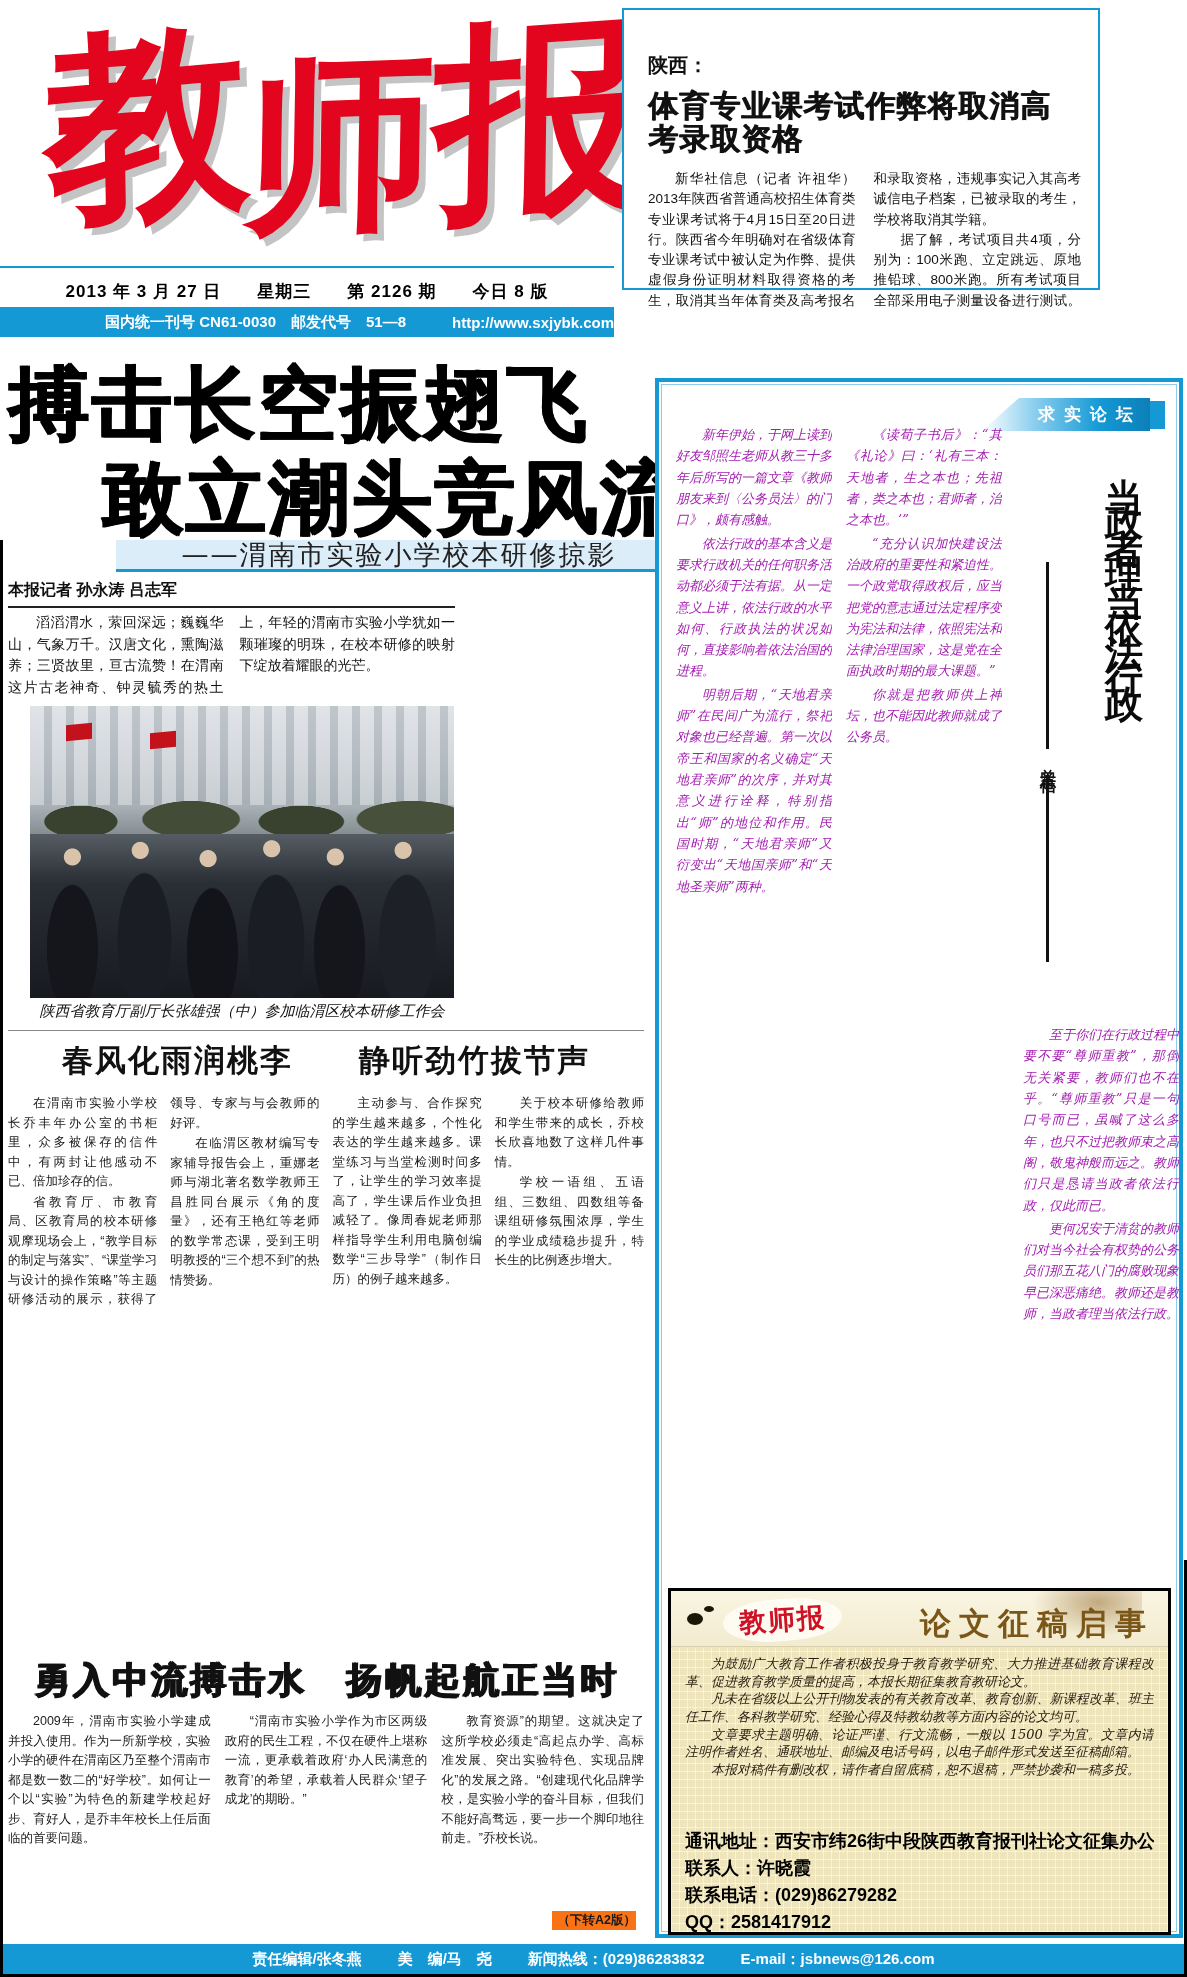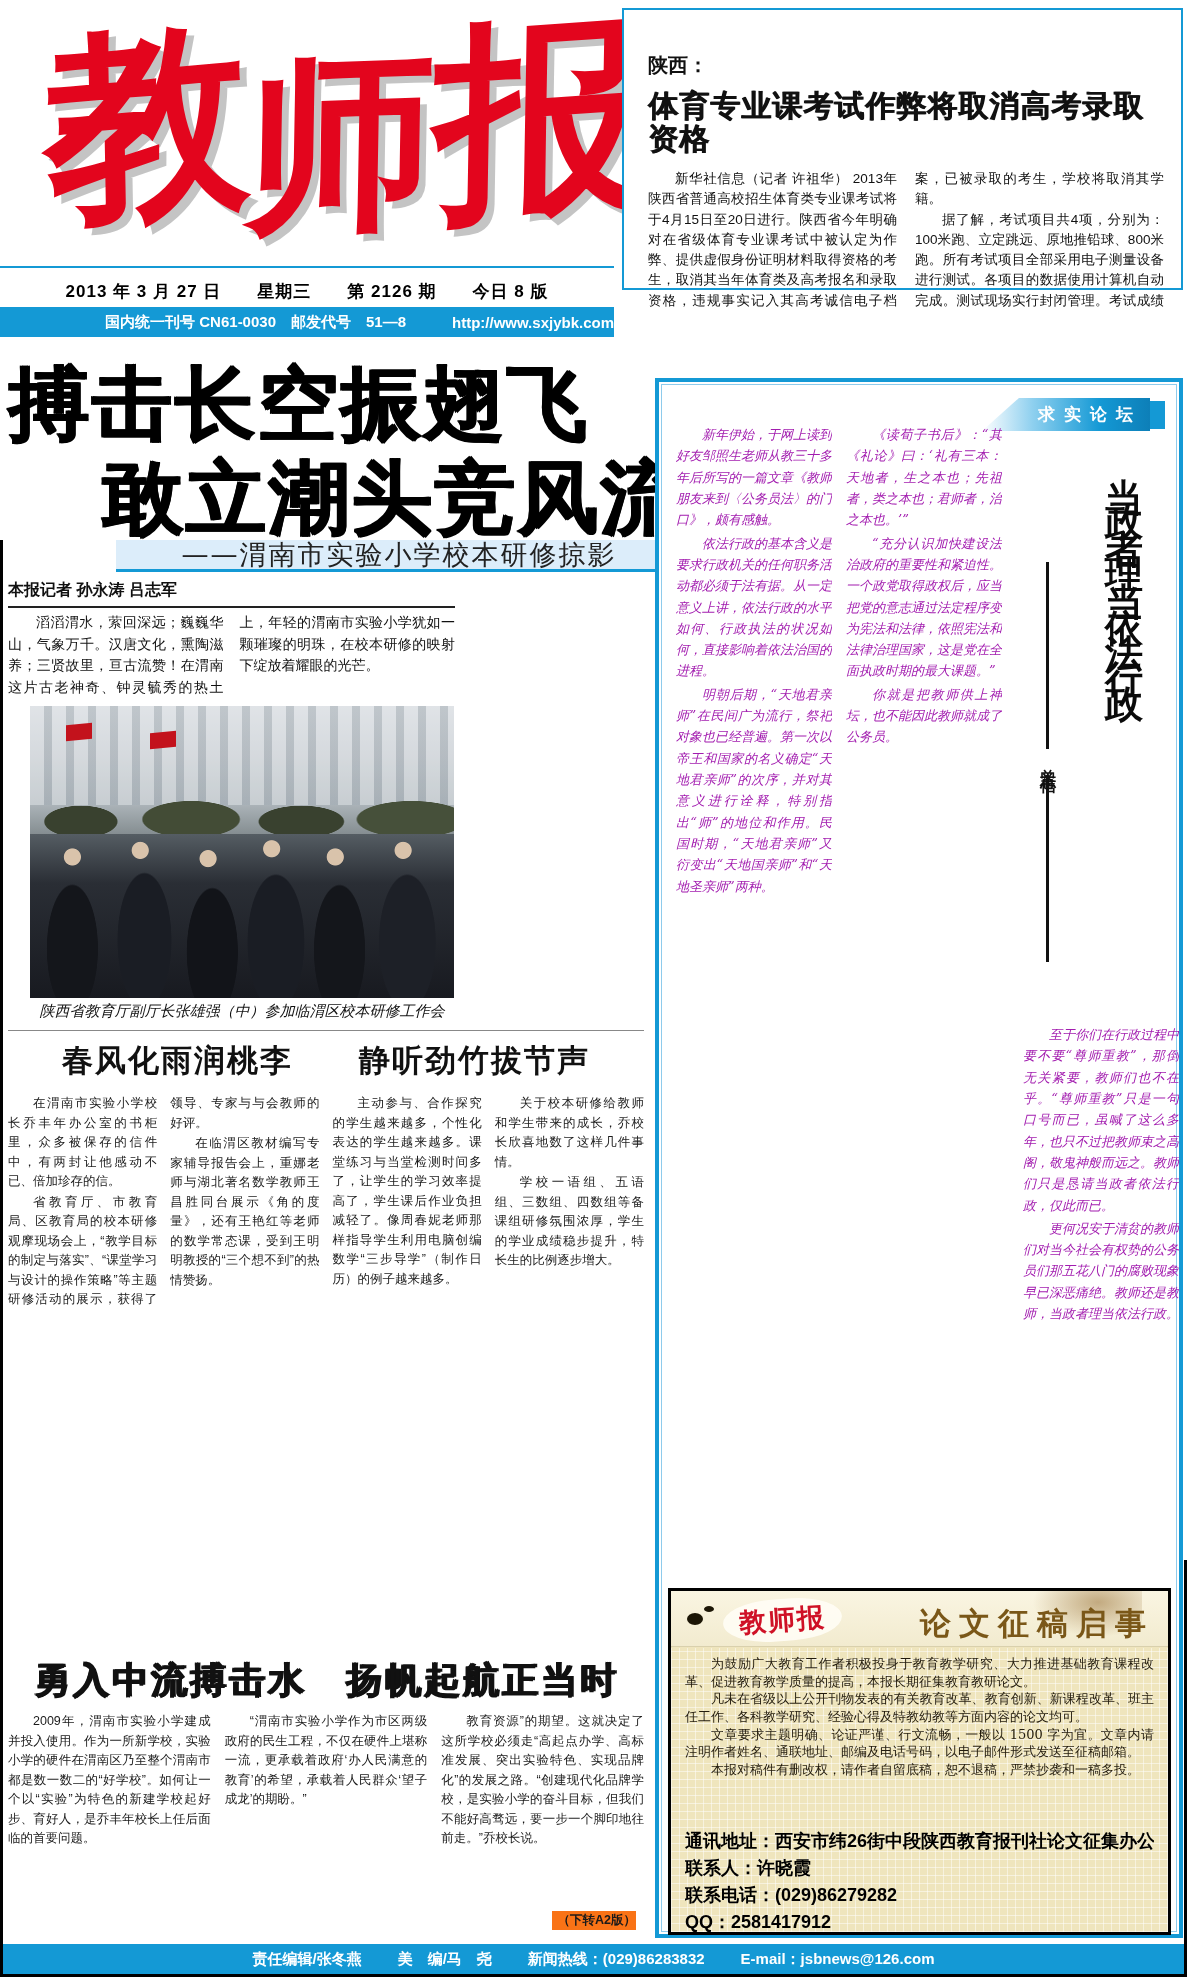--- a/index.html
+++ b/index.html
@@ -29,21 +29,21 @@
     font-size:17px; font-weight:bold; letter-spacing:1px; color:#000;
   }
   #pubbar {
     left:0; top:307px; width:614px; height:30px; background:#1499d5; color:#fff;
     display:flex; align-items:center; justify-content:flex-end; gap:46px;
     font-size:15px; font-weight:bold;
   }
 
   
   #newsbox {
-    left:622px; top:8px; width:561px; height:282px;
+    left:622px; top:8px; width:478px; height:282px;
     border:2px solid #1499d5; padding:42px 17px 8px 24px; background:#fff;
   }
   #news-kicker { font-size:20px; font-weight:bold; margin-bottom:10px; }
   #news-headline { font-size:30px; font-weight:900; letter-spacing:1px; line-height:1.1;
     text-shadow:1px 0 currentColor; }
   #news-body { margin-top:14px; height:148px; overflow:hidden;
     column-count:2; column-gap:18px; font-size:13.5px; line-height:1.5; text-align:justify; }
   #news-body p { text-indent:2em; }
 
   
@@ -136,21 +136,21 @@
     background:radial-gradient(ellipse at 60% 40%, rgba(150,110,50,.55), rgba(150,110,50,0) 70%); }
   #cfp-logo { position:absolute; left:52px; top:8px; font-family:"DejaVu Serif", serif; font-weight:bold;
     font-size:27px; color:#cf1126; transform:rotate(-4deg); letter-spacing:2px;
     background:rgba(255,253,245,.9); border-radius:50% / 60%; padding:3px 16px; }
   #cfp-title { position:absolute; right:14px; top:12px; font-family:"DejaVu Serif", serif; font-weight:bold;
     font-size:31px; color:#7a5718; letter-spacing:8px; white-space:nowrap; }
   #cfp-body { position:absolute; left:0; top:57px; right:0; bottom:0; padding:7px 14px 6px; overflow:hidden;
     background-image:repeating-linear-gradient(0deg, rgba(255,255,255,.5) 0 1px, transparent 1px 8px),
                      repeating-linear-gradient(90deg, rgba(255,255,255,.5) 0 1px, transparent 1px 8px); }
   #cfp-paras { font-family:"DejaVu Serif", serif; font-size:13px; line-height:1.36; text-align:justify;
-    color:#221b0d; height:168px; overflow:hidden; }
+    color:#221b0d; height:168px; overflow:hidden;font-style:italic; }
   #cfp-paras p { text-indent:2em; }
   #cfp-contact { margin-top:5px; font-weight:bold; font-size:18px; line-height:1.5; color:#000; }
   #cfp-contact div { white-space:nowrap; overflow:hidden; }
 
   
   #footer { left:0; top:1944px; width:1187px; height:30px; background:#1499d5; color:#fff;
     display:flex; align-items:center; justify-content:center; gap:36px; font-size:15px; font-weight:bold; }
 
   
   #edge-left { left:0; top:540px; width:3px; height:1437px; background:#000; }

